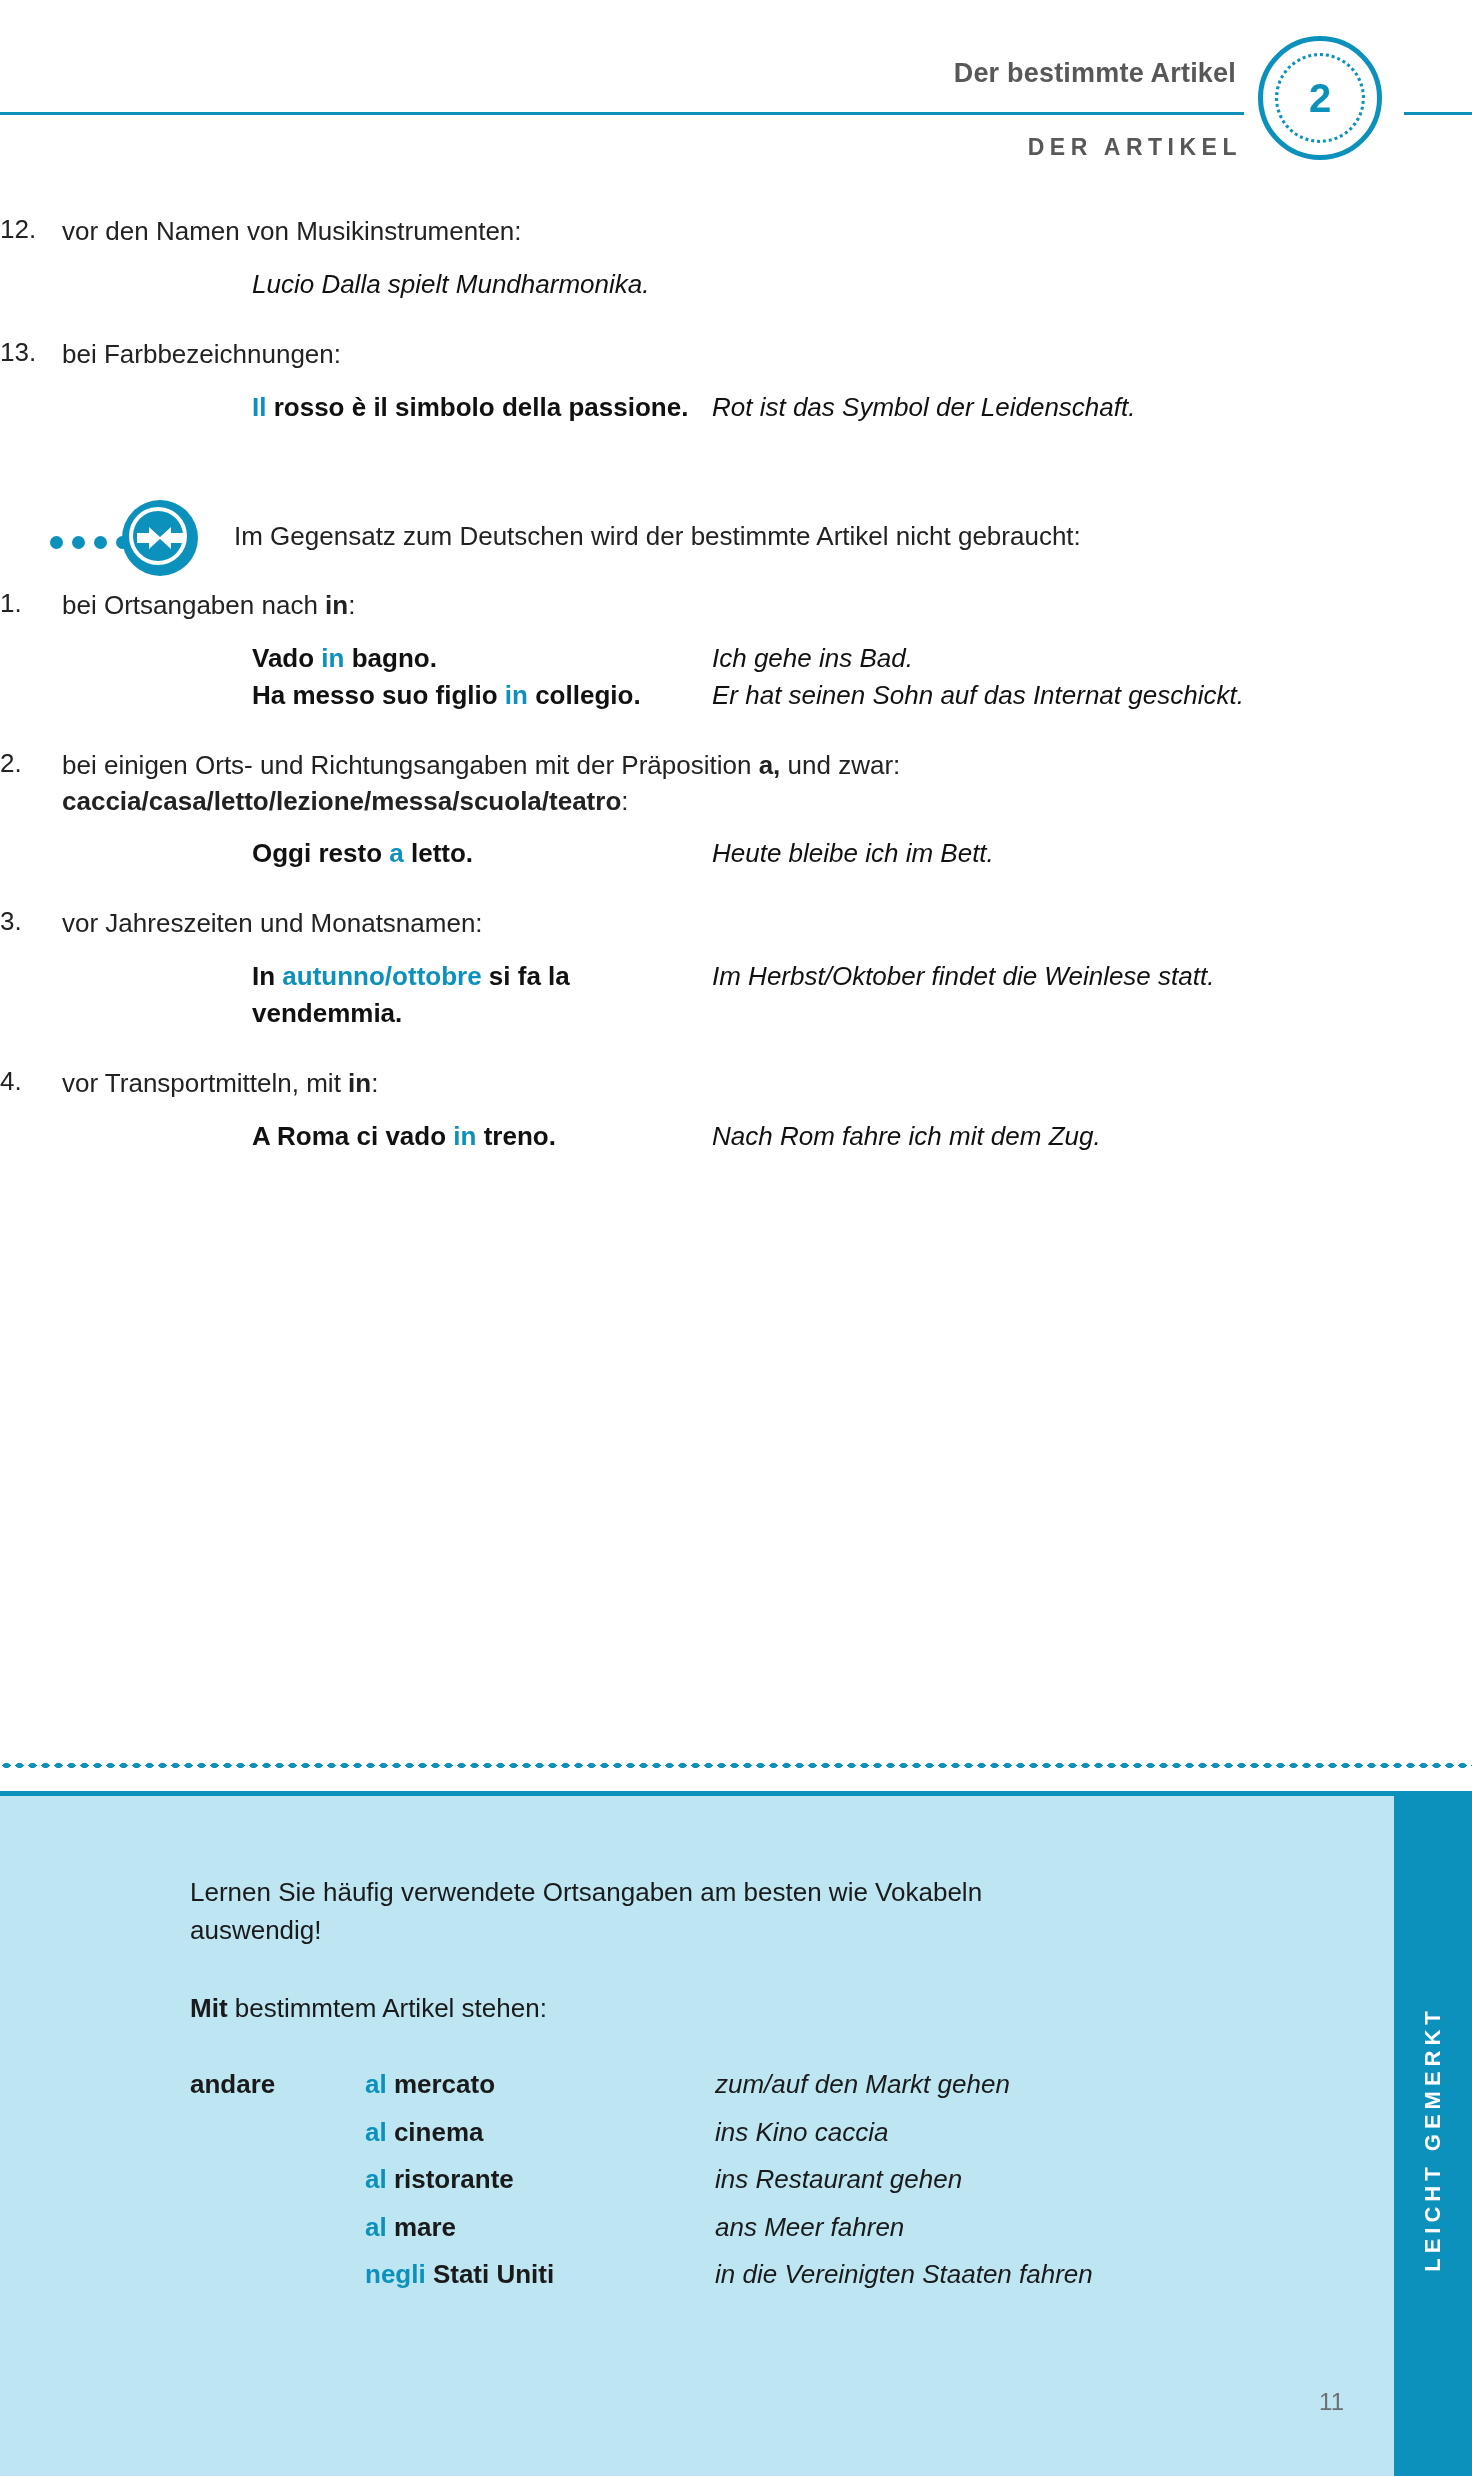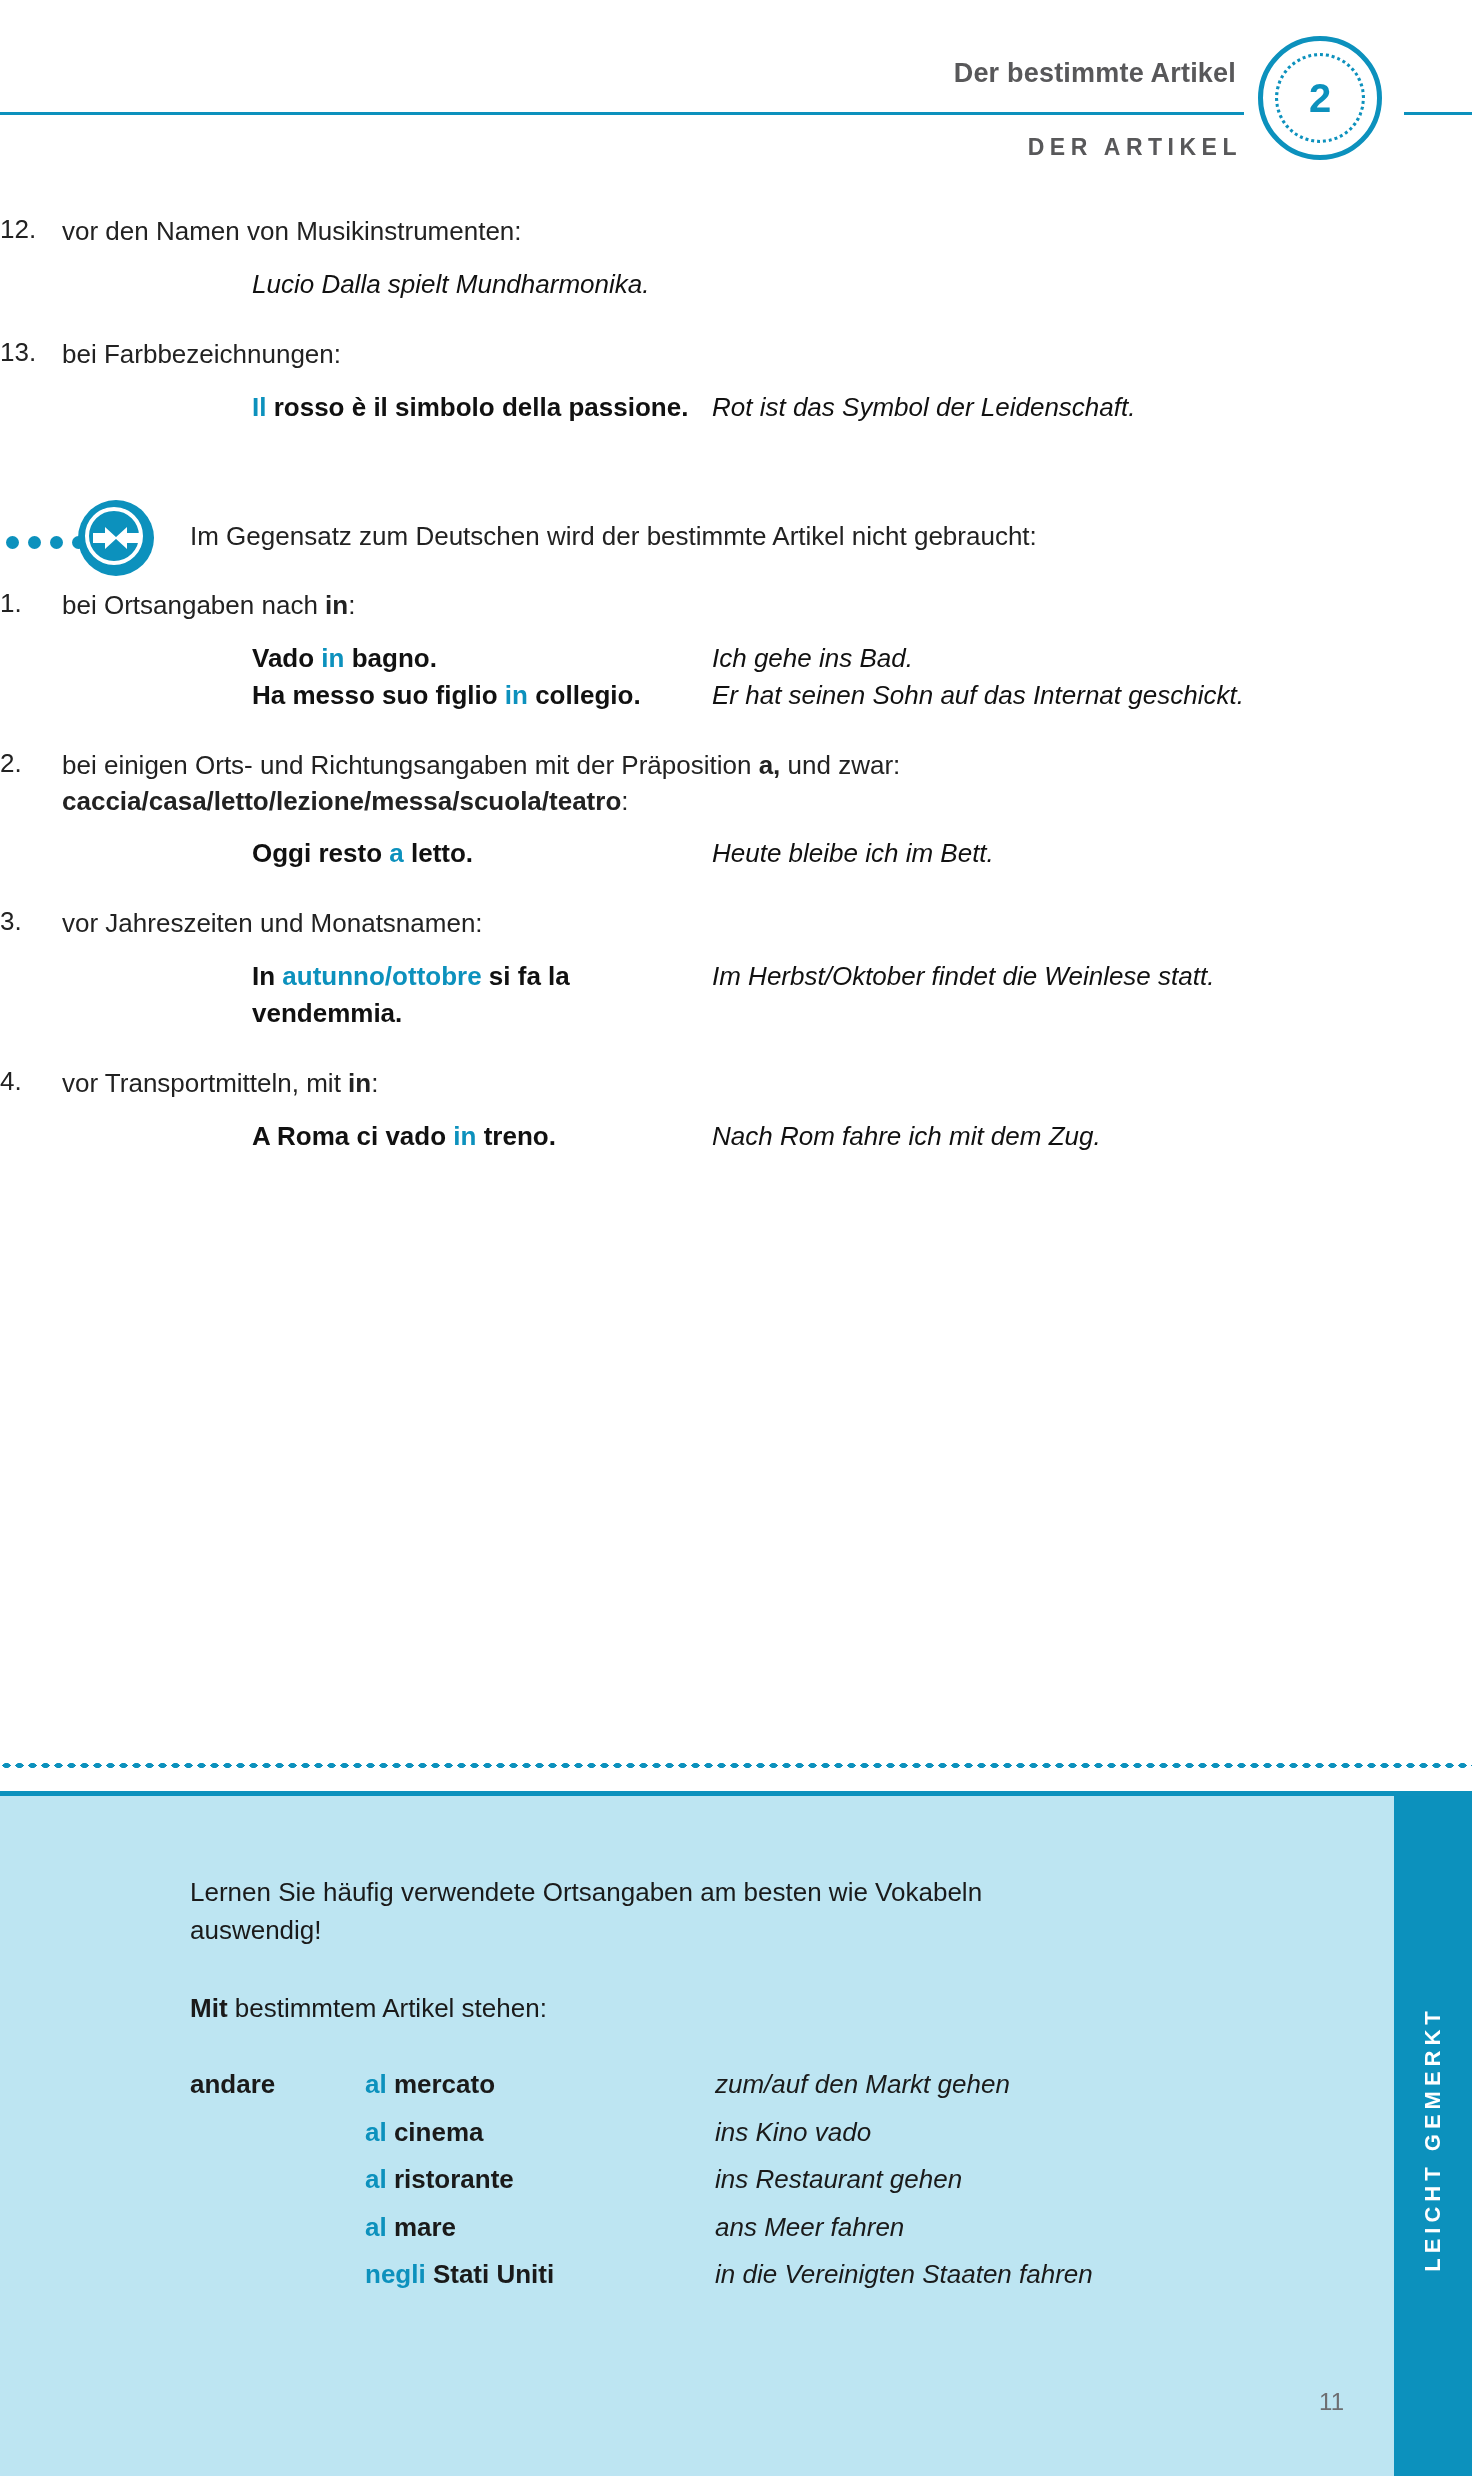--- a/index.html
+++ b/index.html
@@ -147,20 +147,21 @@
 
   .teal { color: #0c91bd; }
   .bold { font-weight: bold; }
 
   
   .callout {
     position: relative;
     margin-top: 92px;
     display: flex;
     align-items: flex-start;
+    margin-left: 44px;
   }
   .callout-icon-wrap {
     position: absolute;
     left: 0;
     top: -18px;
     width: 180px;
     height: 90px;
   }
   .dots {
     position: absolute;
@@ -404,21 +405,21 @@
     <table class="voc-table">
       <tbody>
         <tr>
           <td class="voc-verb">andare</td>
           <td class="voc-it"><span class="teal">al</span><span> mercato</span></td>
           <td class="voc-de">zum/auf den Markt gehen</td>
         </tr>
         <tr>
           <td class="voc-verb"></td>
           <td class="voc-it"><span class="teal">al</span><span> cinema</span></td>
-          <td class="voc-de">ins Kino vado</td>
+          <td class="voc-de">ins Kino caccia</td>
         </tr>
         <tr>
           <td class="voc-verb"></td>
           <td class="voc-it"><span class="teal">al</span><span> ristorante</span></td>
           <td class="voc-de">ins Restaurant gehen</td>
         </tr>
         <tr>
           <td class="voc-verb"></td>
           <td class="voc-it"><span class="teal">al</span><span> mare</span></td>
           <td class="voc-de">ans Meer fahren</td>

